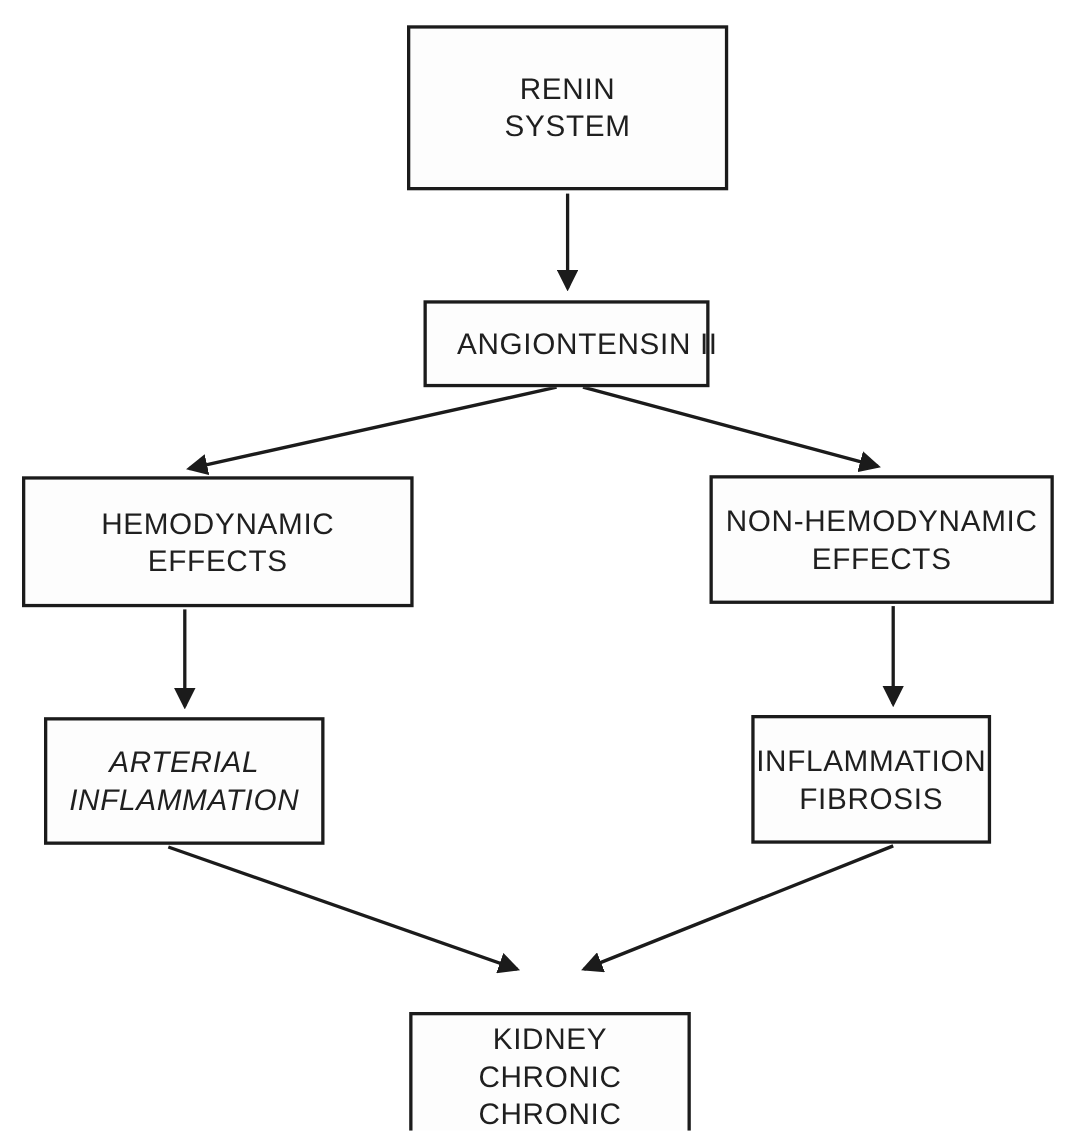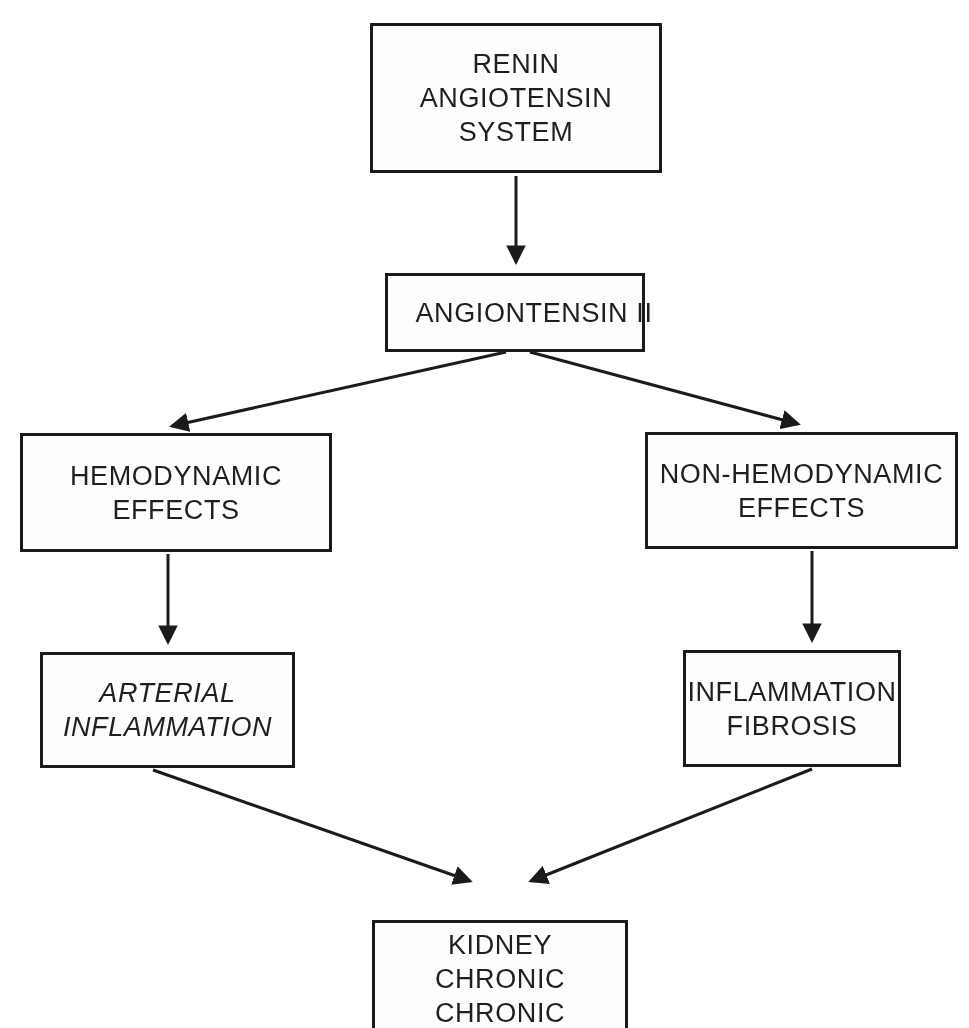--- a/index.html
+++ b/index.html
@@ -39,21 +39,21 @@
   }
   .node .nl{
     font-size:27px;
     line-height:34px;
     letter-spacing:0.6px;
     white-space:nowrap;
   }
   
   #n-ras     {left:370px; top:23px;  width:292px; height:150px;}
   #n-ang2    {left:385px; top:273px; width:260px; height:79px;padding-left:38px;}
-  #n-hemo    {left:20px;  top:433px; width:312px; height:119px;}
+  #n-hemo    {left:20px;  top:433px; width:356px; height:119px;}
   #n-nonhemo {left:645px; top:432px; width:313px; height:117px;}
   #n-arthyp  {left:40px;  top:652px; width:255px; height:116px;font-style:italic;}
   #n-inflam  {left:683px; top:650px; width:218px; height:117px;}
   #n-kidney  {left:372px; top:896px; width:256px; height:118px;margin-top:24px;}
 </style>
 </head>
 <body>
 
 <div class="canvas">
 
@@ -67,21 +67,20 @@
     <line x1="506" y1="352" x2="172" y2="426" stroke="#1b1b1b" stroke-width="3" marker-end="url(#arrow)"></line>
     <line x1="530" y1="352" x2="798" y2="424" stroke="#1b1b1b" stroke-width="3" marker-end="url(#arrow)"></line>
     <line x1="168" y1="554" x2="168" y2="642" stroke="#1b1b1b" stroke-width="3" marker-end="url(#arrow)"></line>
     <line x1="812" y1="551" x2="812" y2="640" stroke="#1b1b1b" stroke-width="3" marker-end="url(#arrow)"></line>
     <line x1="153" y1="770" x2="470" y2="881" stroke="#1b1b1b" stroke-width="3" marker-end="url(#arrow)"></line>
     <line x1="812" y1="769" x2="531" y2="881" stroke="#1b1b1b" stroke-width="3" marker-end="url(#arrow)"></line>
   </svg>
 
   <div class="node" id="n-ras">
     <div class="nl">RENIN</div>
-    <div class="nl">ANGIOTENSIN</div>
     <div class="nl">SYSTEM</div>
   </div>
 
   <div class="node" id="n-ang2">
     <div class="nl">ANGIONTENSIN II</div>
   </div>
 
   <div class="node" id="n-hemo">
     <div class="nl">HEMODYNAMIC</div>
     <div class="nl">EFFECTS</div>

